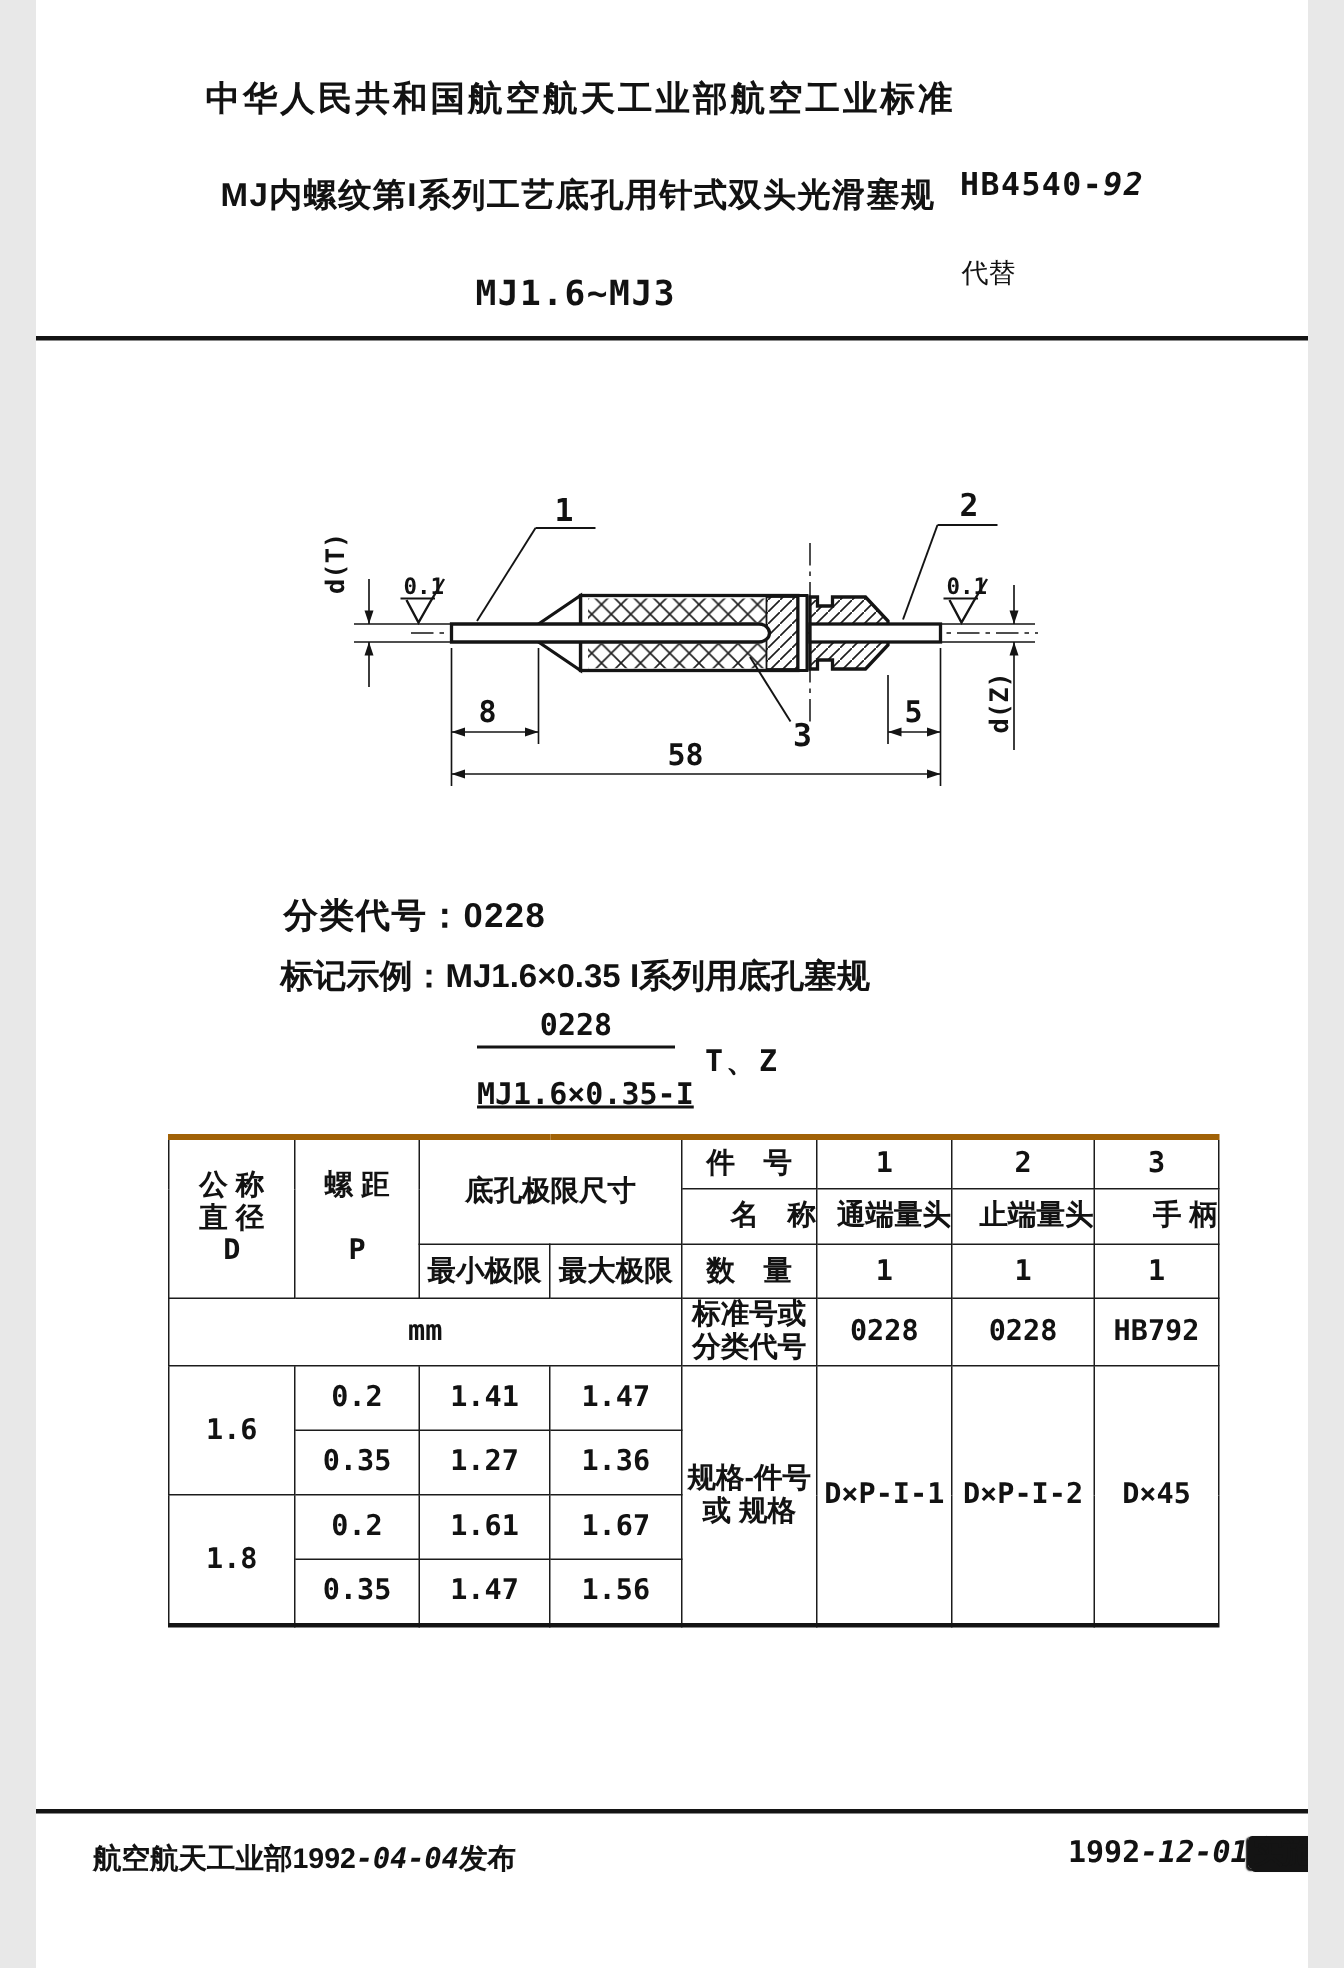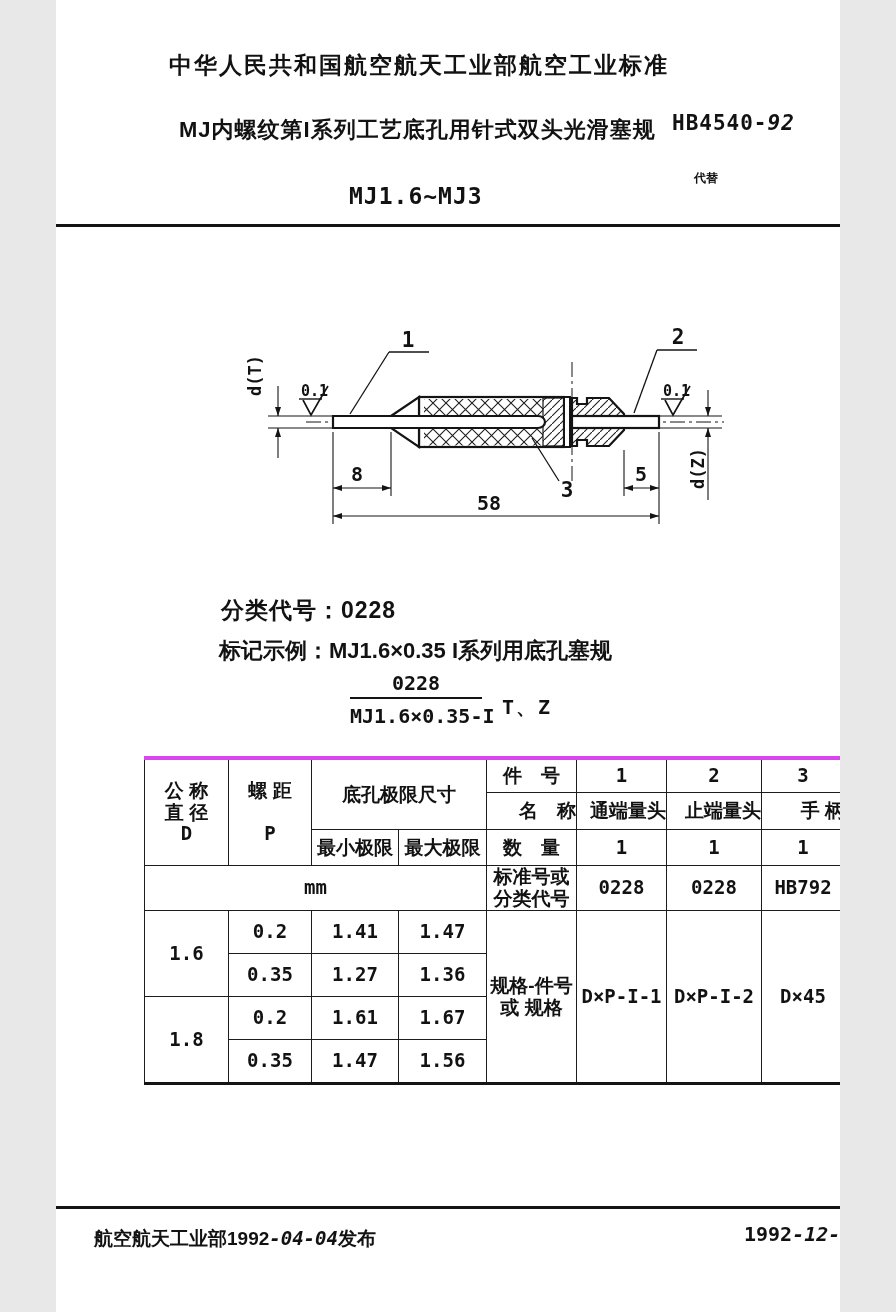--- a/index.html
+++ b/index.html
@@ -1,48 +1,48 @@
 <!DOCTYPE html>
 <html><head>
 <meta charset="utf-8">
 <style>
   html,body { margin:0; padding:0; background:#e8e8e8; }
   .page {
-    position:relative; width:784px; height:1312px; margin:0 auto;
+    position:relative; width:848px; height:1312px; margin:0 auto;
     background:#ffffff; color:#121212; overflow:hidden;
     font-family:"Liberation Sans", sans-serif;
   }
   .abs { position:absolute; white-space:nowrap; }
 
   
   .org-line   { left:113px; top:50px;  font-size:23px; font-weight:bold; letter-spacing:2px; }
   .doc-title  { left:113px; top:115px; font-size:22px; font-weight:bold; letter-spacing:1px;margin-left:10px; }
   .std-no     { left:616px; top:111px; font-size:21px; font-weight:bold;
                 font-family:"DejaVu Sans Mono", monospace; letter-spacing:1px; }
   .std-no .yr { font-style:italic; }
   .title-range{ left:293px; top:183px; font-size:23px; font-weight:bold;
                 font-family:"DejaVu Sans Mono", monospace; letter-spacing:1px; }
-  .supersedes { left:638px; top:170px; font-size:12px; font-weight:bold; }
+  .supersedes { left:617px; top:170px; font-size:18px; font-weight:normal; }
   .rule-top   { left:0; top:224px; width:896px; height:3px; background:#141414; }
 
   
   .class-code { left:165px; top:595px; font-size:23px; font-weight:bold; letter-spacing:1px; }
   .marking    { left:163px; top:636px; font-size:22px; font-weight:bold; }
   .fraction   { left:294px; top:671px; width:132px; text-align:center;
                 font-family:"DejaVu Sans Mono", monospace; font-weight:bold; font-size:20px; }
   .fraction .num { display:block; padding:0 6px 2px 6px; border-bottom:2px solid #141414; }
-  .fraction .den { display:block; padding-top:5px; }
+  .fraction .den { display:block; padding-top:18px;text-decoration:underline; }
   .frac-suffix{ left:446px; top:694px; font-size:20px; font-weight:bold;
                 font-family:"DejaVu Sans Mono", monospace; letter-spacing:2px; }
 
   
   table.spec {
     position:absolute; left:88px; top:756px; width:700px;
     border-collapse:collapse; table-layout:fixed;
-    border-top:4px solid #d946ef; border-bottom:3px solid #141414;
+    border-top:4px solid #a16207; border-bottom:3px solid #141414;
   }
   table.spec td {
     border:1.5px solid #1c1c1c; text-align:center; vertical-align:middle;
     padding:0; font-size:19px; font-weight:bold; line-height:1.15;
     overflow:hidden;
   }
   table.spec .mono { font-family:"DejaVu Sans Mono", monospace; }
   tr.h1 td { height:32px; } tr.h2 td { height:36px;text-align:right; } tr.h3 td { height:35px;text-align:center; }
   tr.h4 td { height:44px; } tr.dr td { height:42px; }
   td.bb-th { border-bottom:3px solid #141414; }

